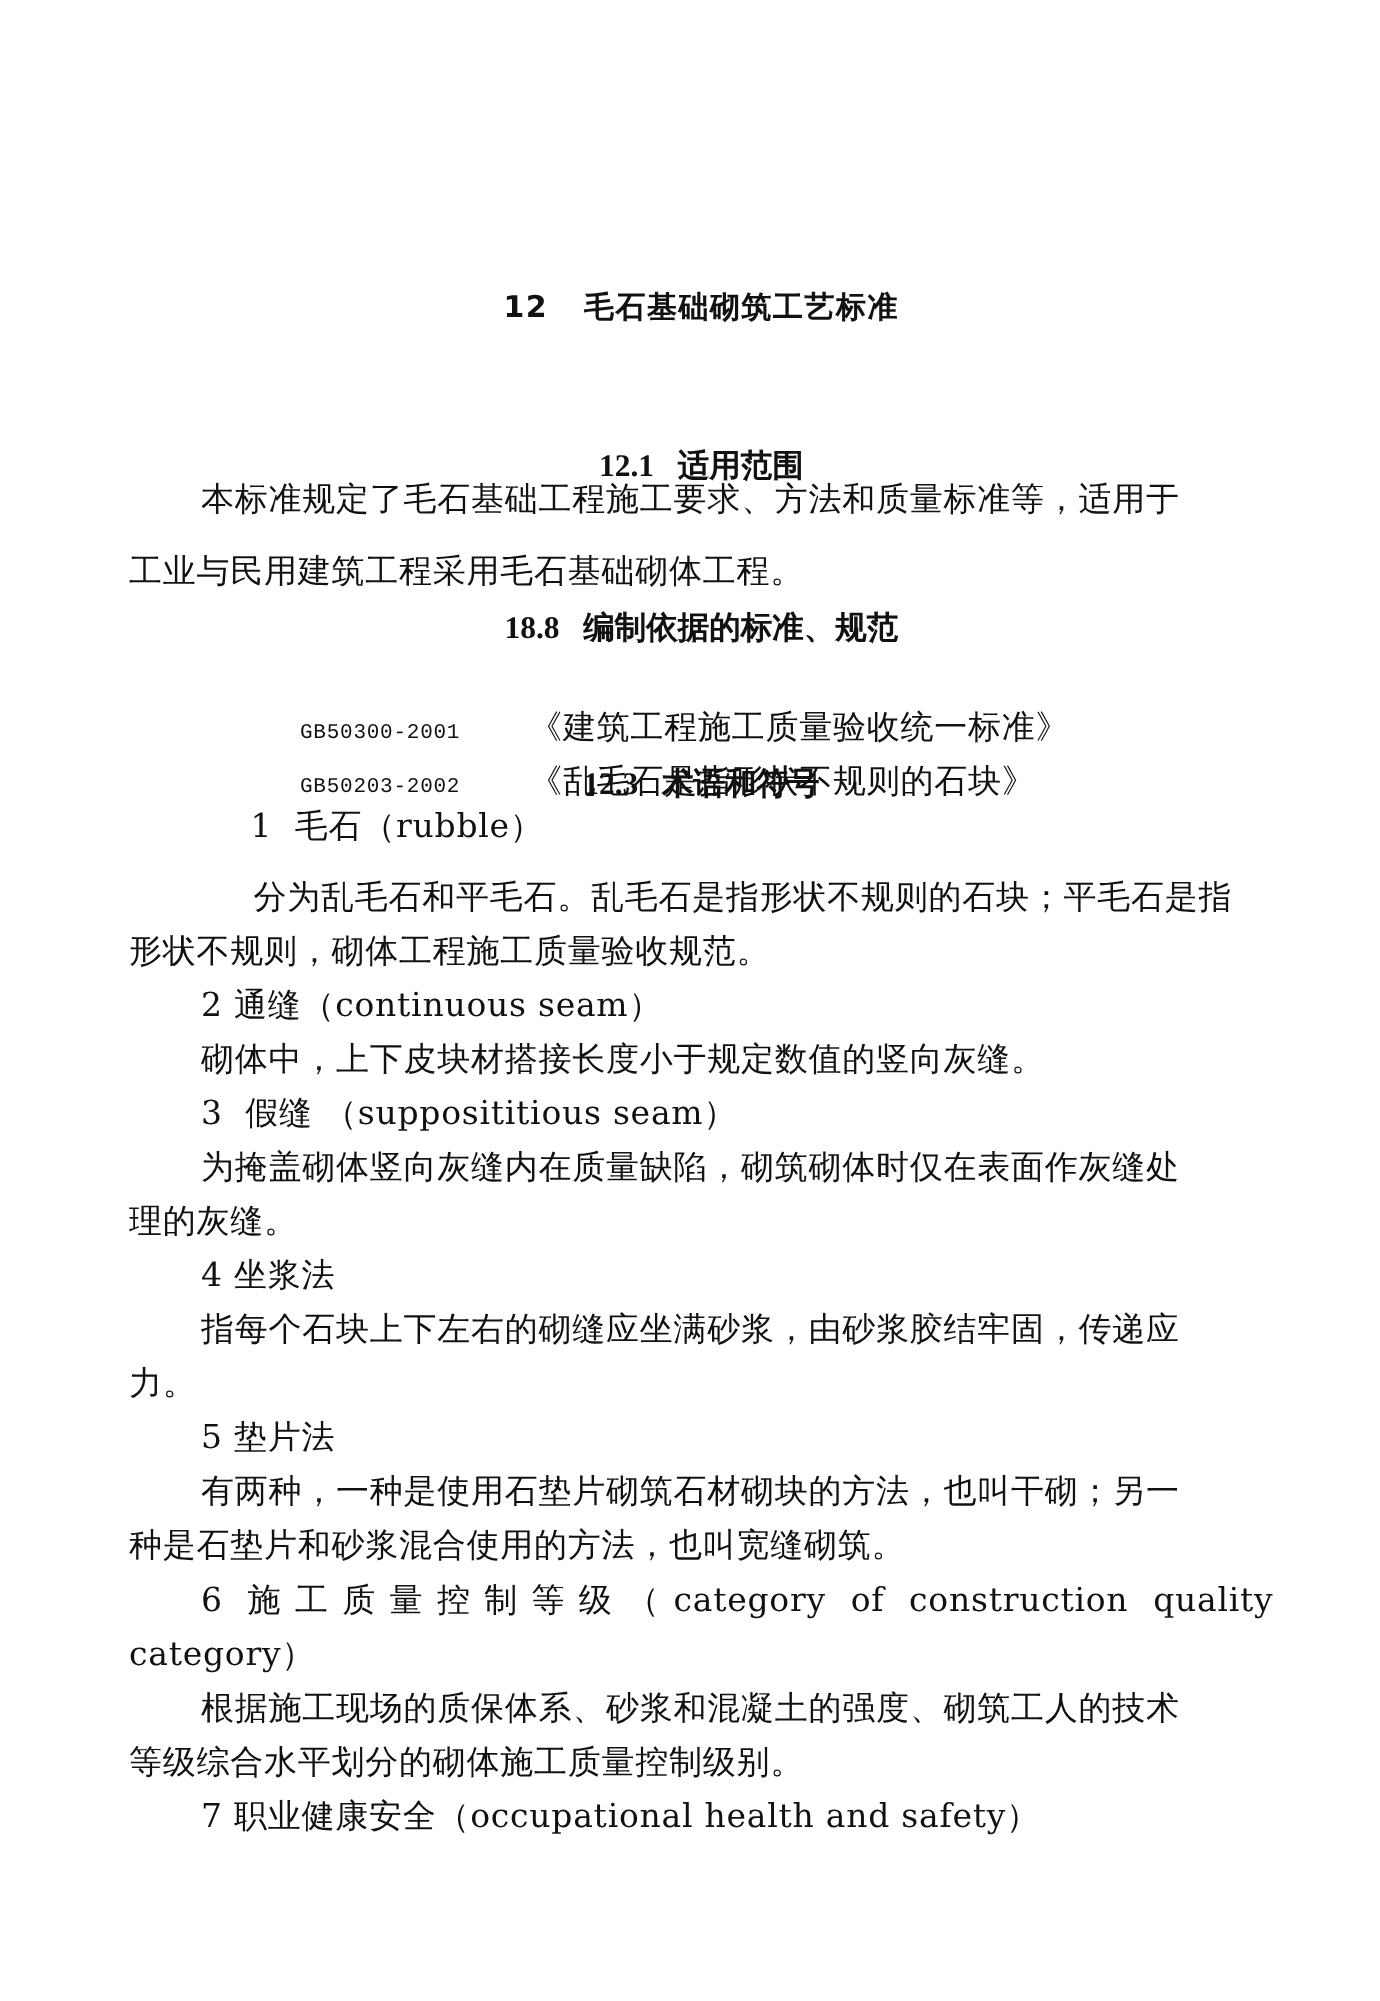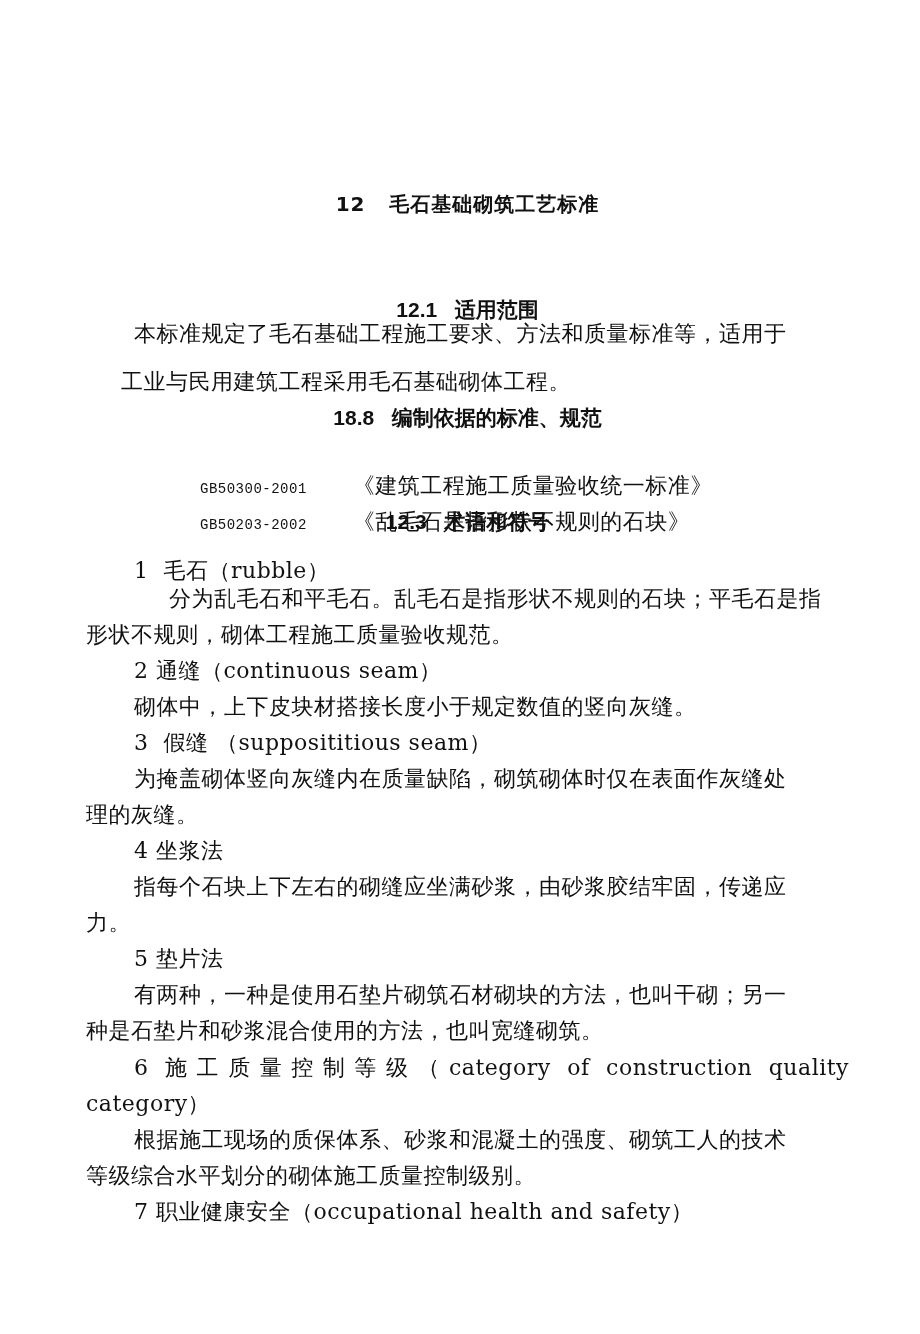--- a/index.html
+++ b/index.html
@@ -5,54 +5,54 @@
   html, body { margin: 0; padding: 0; background: #ffffff; }
   body { width: 920px; height: 1334px; position: relative; overflow: hidden; color: #111; }
   .page { position: absolute; left: 86px; top: 0; width: 763px; }
   .title {
     position: absolute; left: 0; width: 763px; top: 184px; text-align: center;
     font-family: "DejaVu Sans", "Liberation Sans", sans-serif; font-weight: bold;
     font-size: 20px; line-height: 40px; letter-spacing: 1px; white-space: pre;
   }
   .h2 {
     position: absolute; left: 0; width: 763px; text-align: center;
-    font-family: Liberation Sans, sans-serif; font-weight: bold;
+    font-family: Liberation Serif, serif; font-weight: bold;
     font-size: 21px; line-height: 32px; white-space: pre;
   }
   .line {
     position: absolute; left: 0; width: 763px;
     font-family: "DejaVu Serif", "Liberation Serif", serif;
     font-size: 22px; line-height: 32px; white-space: pre; letter-spacing: 0.5px;
   }
   .ind { left: 48px; width: 715px; }
   .ind2 { left: 84px; width: 679px; }
   .mono { font-family: "Liberation Mono", "DejaVu Sans Mono", monospace; font-size: 14px; }
   .justify { text-align: justify; text-align-last: justify; }
 </style>
 </head>
 <body>
 
 <div class="page">
   <div class="title">12   毛石基础砌筑工艺标准</div>
 
   <div class="h2" style="top:294px;">12.1   适用范围</div>
   <div class="line ind" style="top:318px;">本标准规定了毛石基础工程施工要求、方法和质量标准等，适用于</div>
-  <div class="line" style="top:366px;margin-left:35px;">工业与民用建筑工程采用毛石基础砌体工程。</div>
+  <div class="line" style="top:366px;">工业与民用建筑工程采用毛石基础砌体工程。</div>
 
   <div class="h2" style="top:402px;">18.8   编制依据的标准、规范</div>
   <div class="line ind2" style="top:438px;">
     <span class="mono">GB50300-2001</span><span style="display:inline-block;width:46px;"></span><span>《建筑工程施工质量验收统一标准》</span>
   </div>
   <div class="line ind2" style="top:474px;">
     <span class="mono">GB50203-2002</span><span style="display:inline-block;width:46px;"></span><span>《乱毛石是指形状不规则的石块》</span>
   </div>
 
   <div class="h2" style="top:482px;margin-top:24px;">12.3   术语和符号</div>
 
-  <div class="line ind" style="top:555px;">1  毛石（rubble）</div>
+  <div class="line ind" style="top:536px;margin-left:33px;">1  毛石（rubble）</div>
   <div class="line ind" style="top:583px;margin-left:35px;">分为乱毛石和平毛石。乱毛石是指形状不规则的石块；平毛石是指</div>
   <div class="line" style="top:619px;">形状不规则，砌体工程施工质量验收规范。</div>
 
   <div class="line ind" style="top:655px;">2 通缝（continuous seam）</div>
   <div class="line ind" style="top:691px;">砌体中，上下皮块材搭接长度小于规定数值的竖向灰缝。</div>
 
   <div class="line ind" style="top:727px;">3  假缝 （supposititious seam）</div>
   <div class="line ind" style="top:763px;">为掩盖砌体竖向灰缝内在质量缺陷，砌筑砌体时仅在表面作灰缝处</div>
   <div class="line" style="top:799px;">理的灰缝。</div>
 

